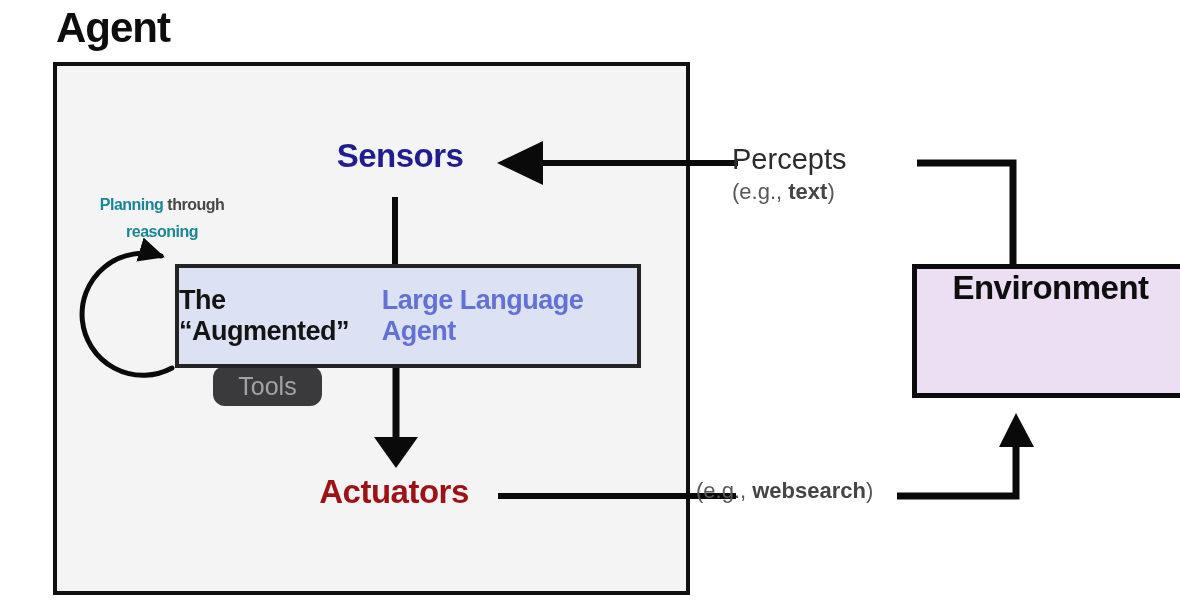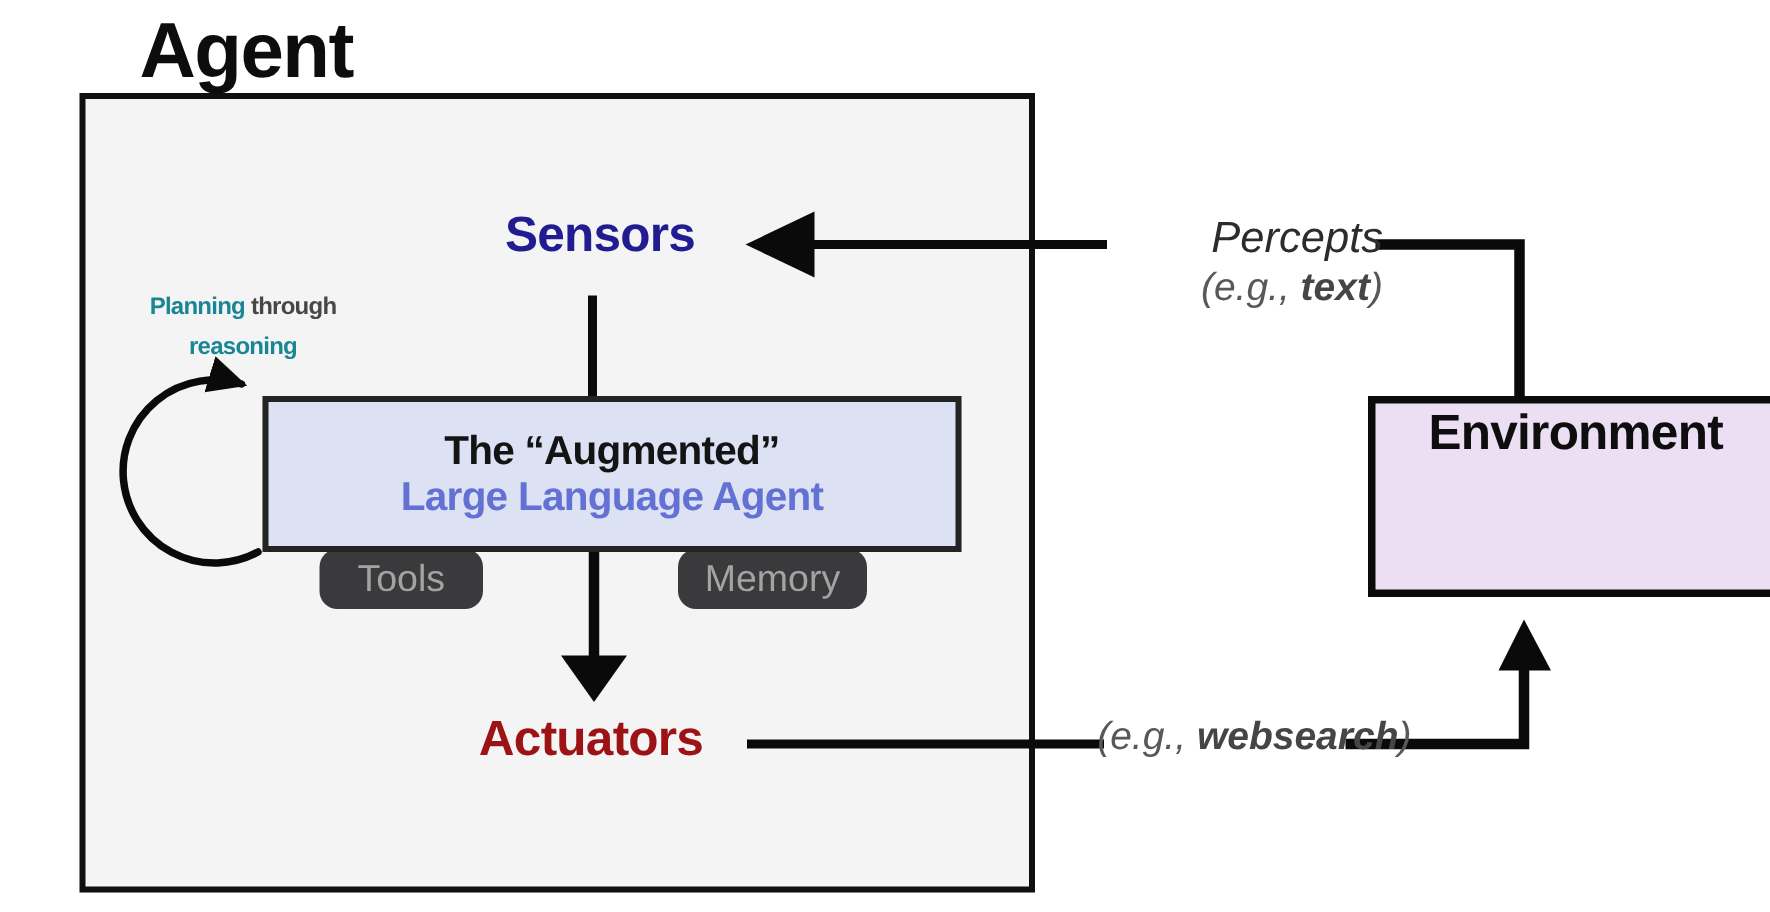--- a/index.html
+++ b/index.html
@@ -2,22 +2,22 @@
 <html style="--sensors: #211d90; --actuators: #9d1315; --teal: #1a8695; --llm_fill: #dde1f4; --llm_accent: #6271d3; --env_fill: #ecdef3; --agent_fill: #f4f4f5; --tab_bg: #3a3a3c;"><head>
 <meta charset="utf-8">
 <style>
   html,body{margin:0;padding:0;background:#ffffff;}
   .stage{
     position:relative;width:1180px;height:608px;background:#ffffff;
     font-family:"Liberation Sans",sans-serif;overflow:hidden;
   }
   .abs{position:absolute;}
   .agent-title{
-    left:56px;top:4px;font-size:52px;font-weight:bold;color:#0d0d0d;
-    letter-spacing:-1px;z-index:4;margin-left:37px;
+    left:56px;top:4px;font-size:42px;font-weight:bold;color:#0d0d0d;
+    letter-spacing:-1px;z-index:4;
   }
   .agent-box{
     left:53px;top:62px;width:629px;height:525px;
     background:var(--agent_fill,#f4f4f5);border:4px solid #101010;z-index:0;
   }
   .overlay{left:0;top:0;width:1180px;height:608px;z-index:2;pointer-events:none;}
   .sensors-label{
     left:310px;top:137px;width:180px;text-align:center;
     font-size:33px;font-weight:bold;color:var(--sensors,#211d90);
     letter-spacing:-0.5px;z-index:4;
@@ -29,61 +29,58 @@
   }
   .planning-label{
     left:62px;top:191px;width:200px;text-align:center;
     font-size:16px;font-weight:bold;line-height:27px;letter-spacing:-0.5px;z-index:4;
   }
   .planning-label .teal{color:var(--teal,#1a8695);}
   .planning-label .gray{color:#474747;}
   .llm-box{
     left:175px;top:264px;width:458px;height:96px;
     background:var(--llm_fill,#dde1f4);border:4px solid #232323;
-    display:flex;flex-direction:column;justify-content:center;align-items:center;
+    display:flex;flex-direction:row;justify-content:center;align-items:center;
     z-index:3;
   }
   .llm-line1{font-size:27px;font-weight:bold;color:#141414;letter-spacing:-0.5px;line-height:31px;}
   .llm-line2{font-size:27px;font-weight:bold;color:var(--llm_accent,#6271d3);letter-spacing:-0.5px;line-height:31px;}
   .tab{
     top:366px;height:40px;background:var(--tab_bg,#3a3a3c);border-radius:12px;
     display:flex;align-items:center;justify-content:center;
     color:#a3a3a3;font-size:25px;z-index:1;
   }
   .tab-tools{left:213px;width:109px;}
   .tab-memory{left:452px;width:126px;}
   .env-box{
     left:912px;top:264px;width:267px;height:124px;
     background:var(--env_fill,#ecdef3);border:5px solid #0b0b0b;
     display:flex;justify-content:center;
     font-size:33px;font-weight:bold;color:#0e0e0e;letter-spacing:-0.5px;z-index:3;
   }
   .flow-label{
-    text-align:right;font-style:italic;z-index:4;
+    text-align:left;z-index:4;
   }
   .flow-label .l1{font-size:29px;color:#2c2c2e;line-height:33px;}
-  .flow-label .l2{font-size:26px;color:#58585a;line-height:31px;}
+  .flow-label .l2{font-size:22px;color:#58585a;line-height:31px;}
   .flow-label .l2 b{color:#454547;}
   .percepts-label{left:732px;top:143px;width:190px;}
   .actions-label{left:696px;top:475px;width:245px;}
 </style>
 </head>
 <body>
 
 <div class="stage">
 
   <div class="abs agent-title">Agent</div>
 
   <div class="abs agent-box"></div>
 
   <div class="abs tab tab-tools">
     <span>Tools</span>
-  </div>
-  <div class="abs tab tab-memory">
-    <span>Memory</span>
   </div>
 
   <svg class="abs overlay" viewBox="0 0 1180 608" xmlns="http://www.w3.org/2000/svg">
     <defs>
       <marker id="loopArrow" markerWidth="5.6" markerHeight="5.6" refX="4.4" refY="2.5" orient="auto" markerUnits="strokeWidth">
         <path d="M0,0 L5.2,2.5 L0,5 z" fill="#0a0a0a"></path>
       </marker>
     </defs>
 
     <line x1="395" y1="197" x2="395" y2="266" stroke="#0a0a0a" stroke-width="6"></line>

